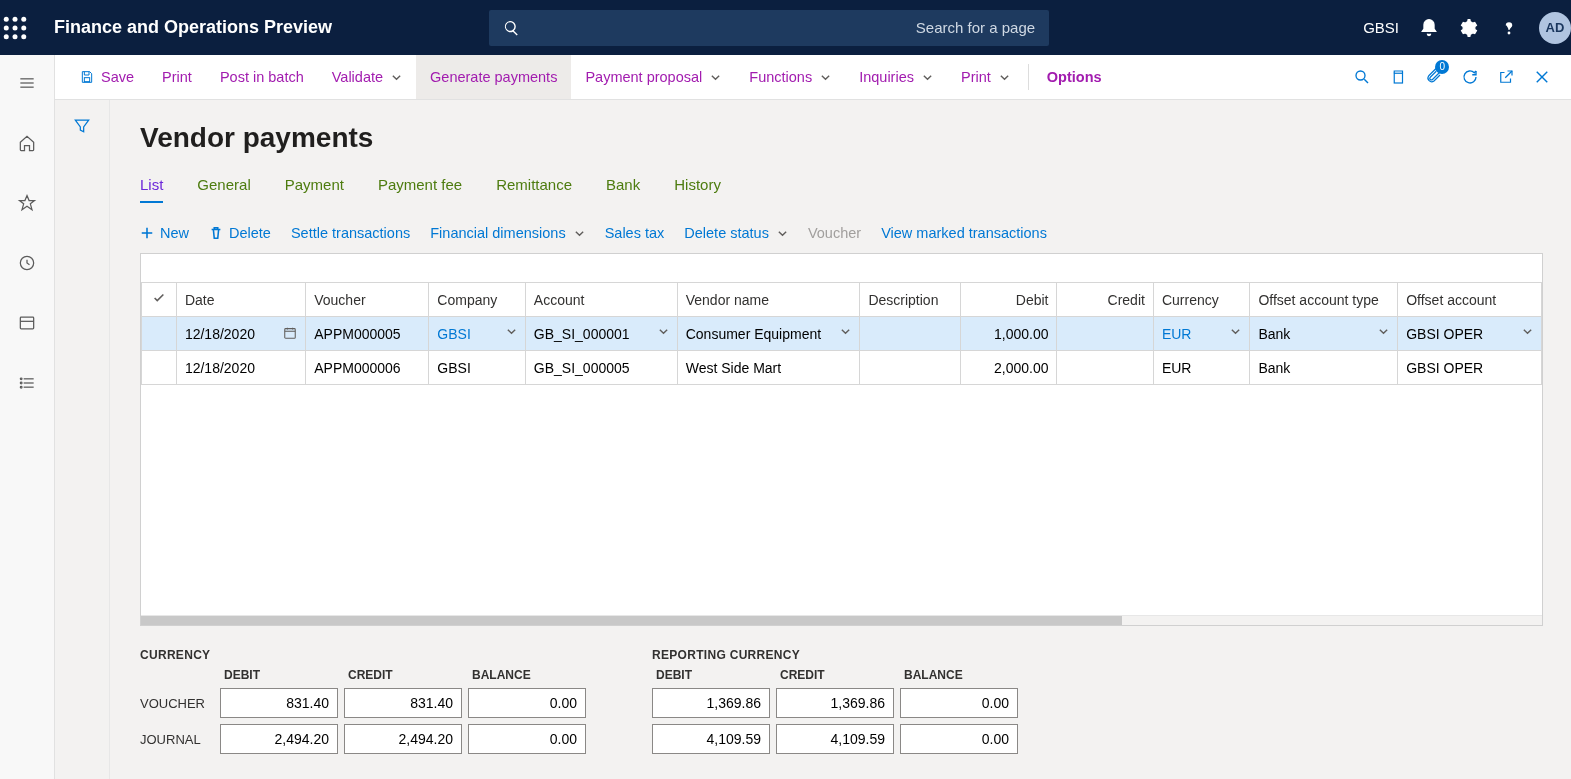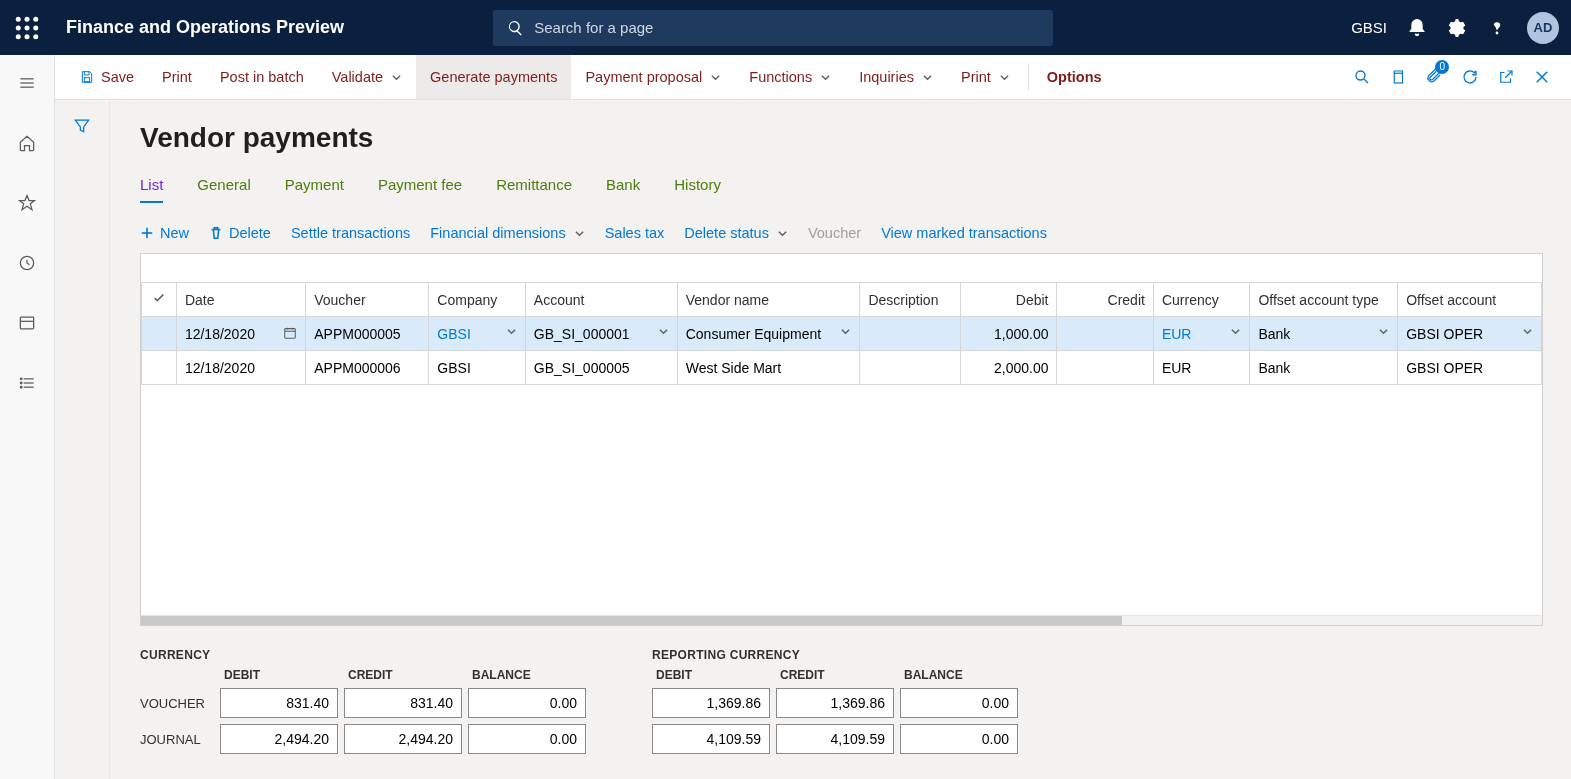--- a/index.html
+++ b/index.html
@@ -5,32 +5,32 @@
 * { box-sizing: border-box; margin: 0; padding: 0; font-family: "Segoe UI", -apple-system, sans-serif; }
 body { background: #f3f2f1; overflow: hidden; }
 
 
 .top-header {
   height: 55px;
   background: #0b1f3f;
   display: flex;
   align-items: center;
   color: #fff;
-  padding: 0 12px;
+  padding: 0 0;
 }
 .waffle { width: 30px; height: 30px; display: flex; align-items: center; justify-content: center; cursor: pointer; }
 .waffle svg { fill: #fff; }
 .app-title { font-size: 18px; font-weight: 600; margin-left: 24px; }
 .search-wrap { margin-left: auto; margin-right: auto; }
 .search-box {
   width: 560px; height: 36px; background: #1e3a5f; border: none;
   display: flex; align-items: center; padding: 0 14px; border-radius: 2px;
 }
 .search-box svg { fill: #fff; width: 18px; height: 18px; margin-right: 10px; }
-.search-box input { background: transparent; border: none; color: #fff; font-size: 15px; width: 100%; outline: none; }
+.search-box input { background: transparent; border: none; color: #fff; font-size: 15px; width: 100%; outline: none; text-align: right; }
 .search-box input::placeholder { color: #cfd8e3; }
 .top-right { display: flex; align-items: center; gap: 20px; margin-left: auto; }
 .top-right > * { cursor: pointer; display: flex; align-items: center; justify-content: center; }
 .top-right svg { width: 20px; height: 20px; fill: #fff; }
 .company-chip { font-size: 15px; }
 .avatar { width: 32px; height: 32px; border-radius: 50%; background: #b0c4e0; color: #1a365d; font-size: 13px; font-weight: 600; display: flex; align-items: center; justify-content: center; }
 
 
 .left-rail {
   position: absolute; left: 0; top: 55px; bottom: 0; width: 55px;
@@ -39,21 +39,21 @@
 }
 .left-rail > * { width: 40px; height: 40px; display: flex; align-items: center; justify-content: center; cursor: pointer; }
 .left-rail svg { width: 20px; height: 20px; fill: none; stroke: #5b5b5b; stroke-width: 1.5; }
 
 
 .action-bar {
   position: absolute; left: 55px; right: 0; top: 55px; height: 45px;
   background: #fff; border-bottom: 1px solid #e1e1e1;
   display: flex; align-items: center; padding: 0 10px;
 }
-.ab-btn { padding: 0 14px; height: 100%; display: flex; align-items: center; font-size: 14.5px; color: #7f1d1d; cursor: pointer; gap: 6px; }
+.ab-btn { padding: 0 14px; height: 100%; display: flex; align-items: center; font-size: 14.5px; color: #a21caf; cursor: pointer; gap: 6px; }
 .ab-btn.hovered { background: #edebe9; }
 .ab-btn svg.save-ico { width: 16px; height: 16px; fill: none; stroke: #0078d4; stroke-width: 1.5; }
 .ab-btn .chev { width: 11px; height: 11px; margin-left: 2px; }
 .ab-sep { width: 1px; height: 60%; background: #ddd; margin: 0 4px; }
 .ab-right { margin-left: auto; display: flex; align-items: center; gap: 18px; padding-right: 10px; }
 .ab-right svg { width: 18px; height: 18px; cursor: pointer; }
 .ab-badge { position: relative; }
 .ab-badge .cnt { position: absolute; top: -6px; right: -6px; background: #0078d4; color: #fff; border-radius: 8px; font-size: 10px; padding: 0 4px; line-height: 14px; }
 
 

